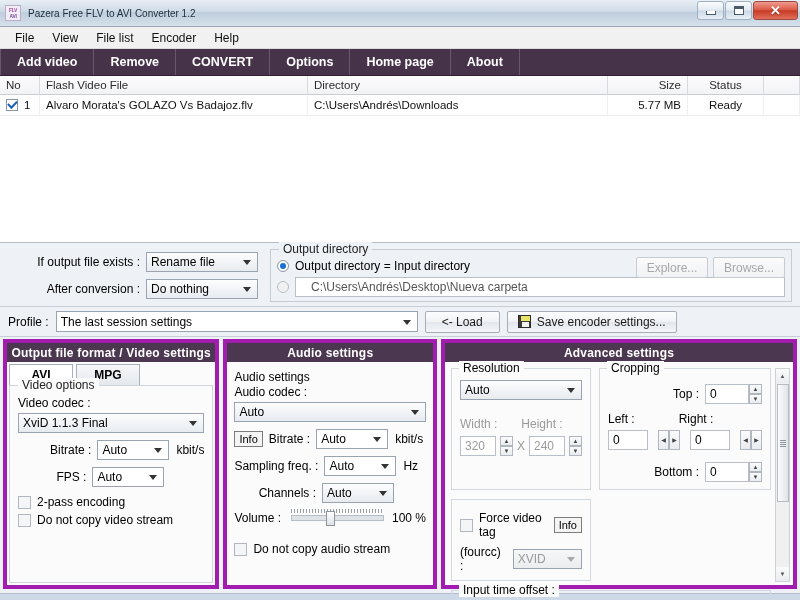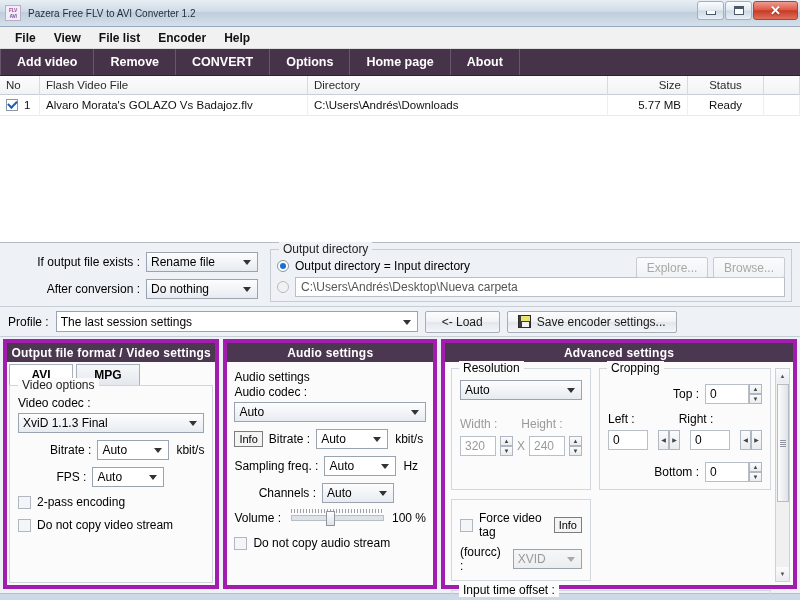--- a/index.html
+++ b/index.html
@@ -43,21 +43,21 @@
   }
   .wbtn .min-g{ width:10px;height:4px;border:1px solid #4a5a6a;border-top:none;background:#fff;
                 margin-top:5px;}
   .wbtn .max-g{ width:10px;height:9px;border:1px solid #4a5a6a;background:#fff;}
   .wbtn .max-g::before{content:"";display:block;height:2px;background:#4a5a6a;}
   .wbtn .x-g{ color:#fff;font-size:13px;font-weight:bold;text-shadow:0 1px 1px #8a2f20;line-height:1;}
 
   
   .menubar{
     height:22px;flex:0 0 22px;background:#f1f1f1;border-bottom:1px solid #dcdcdc;
-    display:flex;align-items:center;padding-left:6px;font-weight:bold;
+    display:flex;align-items:center;padding-left:6px;
   }
   .menubar .mi{ padding:2px 9px; font-size:12px; color:#111; }
 
   
   .toolbar{
     height:27px;flex:0 0 27px;background:#473349;
     display:flex;align-items:stretch;border-bottom:1px solid #2e2030;
   }
   .tb{
     display:flex;align-items:center;justify-content:center;
@@ -130,21 +130,21 @@
   }
   .radiorow{ display:flex; align-items:center; }
   .radio{
     width:12px;height:12px;border-radius:50%;border:1px solid #8d96a3;background:#fff;
     display:inline-flex;align-items:center;justify-content:center;margin-right:6px;flex:0 0 12px;
   }
   .radio.on::after{ content:"";width:6px;height:6px;border-radius:50%;background:#1a6fd4;}
   .radio.off{ background:#f1f1f1; border-color:#b6bcc4; }
   .pathbox{
     flex:1;height:20px;border:1px solid #b8bfc8;background:#fff;color:#555;
-    display:flex;align-items:center;padding:0 5px;font-size:12px;overflow:hidden;white-space:nowrap;
+    display:flex;align-items:center;padding:0 15px;font-size:12px;overflow:hidden;white-space:nowrap;
   }
   .btn{
     border:1px solid #a6aeb8;border-radius:2px;
     background:linear-gradient(to bottom,#fdfdfe 0%,#f0f2f5 48%,#e3e7ec 52%,#f4f6f8 100%);
     display:flex;align-items:center;justify-content:center;font-size:12px;color:#1a1a1a;
   }
   .btn.dim{ color:#a8a8a8; border-color:#c8ccd2;
             background:linear-gradient(to bottom,#fbfbfc,#f1f2f4); }
   .outdir-btns{ position:absolute; right:6px; top:7px; display:flex; gap:5px; }
   .outdir-btns .btn{ width:72px;height:21px; }
@@ -392,21 +392,21 @@
           <span class="rl">FPS :</span>
           <div class="selbox white" style="width:72px;margin-right:40px">
             <span>Auto</span>
             <span class="arrow"></span>
           </div>
         </div>
         <div class="chkrow">
           <span class="chk"></span>
           <span>2-pass encoding</span>
         </div>
-        <div class="chkrow" style="margin-top:9px">
+        <div class="chkrow" style="margin-top:4px">
           <span class="chk"></span>
           <span>Do not copy video stream</span>
         </div>
       </div>
     </div>
 
     <div class="panel p2">
       <div class="panel-hd">Audio settings</div>
       <div class="panel-body">
         <div class="gb" style="border:none;padding:4px 2px">
@@ -443,21 +443,21 @@
           </div>
           <div class="row">
             <span class="rl">Volume :</span>
             <div class="slider">
               <div class="ticks"></div>
               <div class="track"></div>
               <div class="thumb"></div>
             </div>
             <span>100 %</span>
           </div>
-          <div class="chkrow" style="margin-top:10px">
+          <div class="chkrow" style="margin-top:16px">
             <span class="chk"></span>
             <span>Do not copy audio stream</span>
           </div>
         </div>
       </div>
     </div>
 
     <div class="panel p3">
       <div class="panel-hd">Advanced settings</div>
       <div class="panel-body" style="padding:6px 3px 3px 6px">

